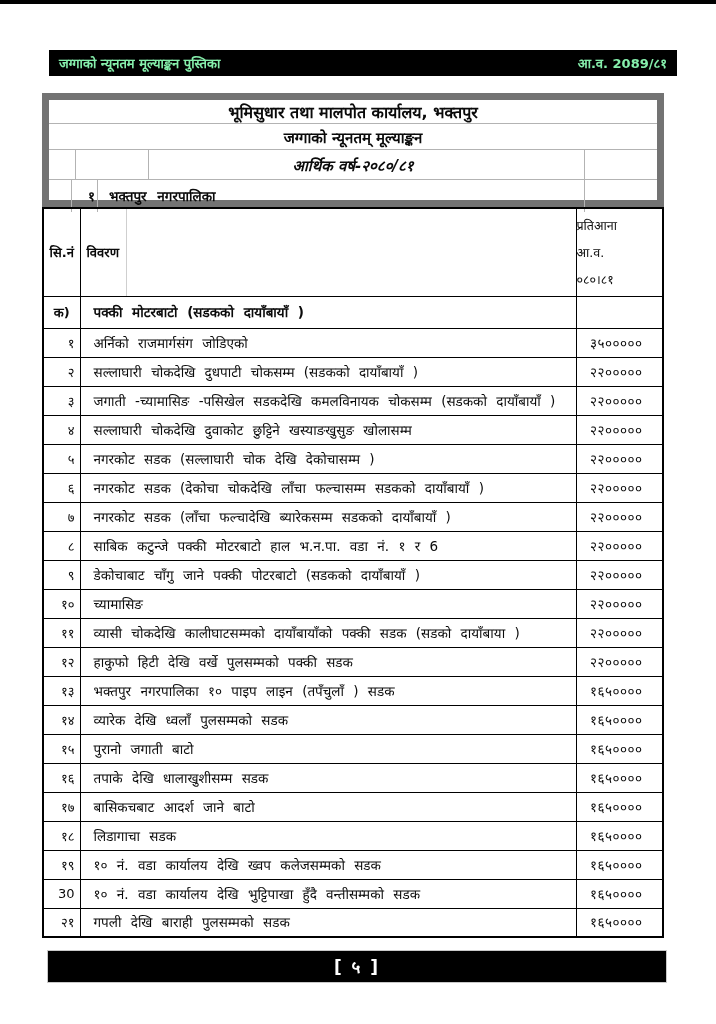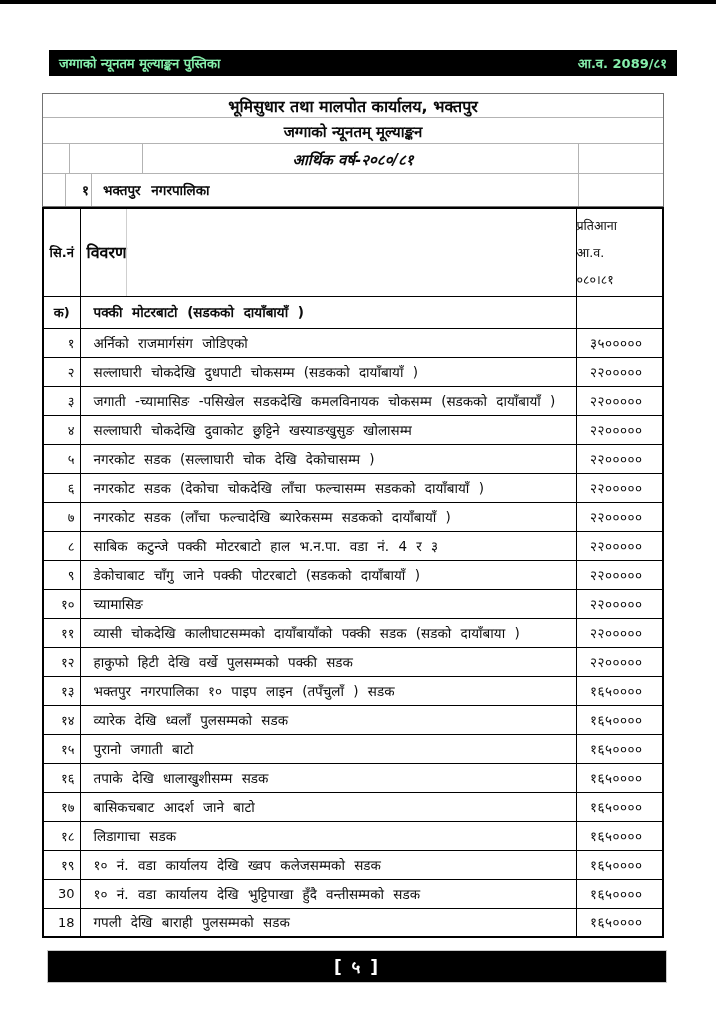--- a/index.html
+++ b/index.html
@@ -9,41 +9,41 @@
   .top-strip { position: absolute; left: 0; top: 0; width: 716px; height: 4px; background: #000; }
 
   .header-bar {
     position: absolute; left: 49px; top: 50px; width: 628px; height: 26px;
     background: #000; color: #86efac; display: flex; align-items: center;
     justify-content: space-between; padding: 0 10px; font-size: 13px; font-weight: bold;
   }
 
   
   .upper-block { position: absolute; left: 42px; top: 93px; width: 622px; height: 114px;
-    border: 1px solid #737373; }
+    border: 7px solid #737373; }
   .u-row { position: relative; width: 100%; border-bottom: 1px solid #b3b3b3;
     display: flex; align-items: center; justify-content: center; }
   .u-row:last-child { border-bottom: none; }
   .u-row-a { height: 24px; font-size: 16px; font-weight: bold; }
   .u-row-b { height: 26px; font-size: 15px; font-weight: bold; }
   .u-row-c { height: 30px; font-size: 15px; font-weight: bold; font-style: italic; }
   .u-row-d { height: 32px; font-size: 13.5px; font-weight: bold; justify-content: flex-start; }
   .vline { position: absolute; top: 0; bottom: 0; width: 1px; background: #b3b3b3; }
   .u-row-d .d-sn { position: absolute; left: 24px; width: 22px; text-align: right; }
   .u-row-d .d-label { position: absolute; left: 60px; word-spacing: 6px; }
 
   
   table.main {
     position: absolute; left: 42px; top: 207px; width: 622px;
     border-collapse: collapse; border: 2px solid #000;
     font-size: 13.5px;
   }
   table.main td, table.main th { border: 1.5px solid #000; vertical-align: middle; }
   th.h-sn { width: 37px; font-size: 13px; font-weight: bold; text-align: center; }
-  th.h-desc { text-align: left; padding-left: 6px; font-size: 16px; font-weight: bold; position: relative; }
+  th.h-desc { text-align: left; padding-left: 6px; font-size: 13px; font-weight: bold; position: relative; }
   th.h-rate { width: 87px; font-weight: normal; font-size: 12.5px; text-align: left; }
   .h-rate-line { display: block; line-height: 27px; }
   .h-inner-line { position: absolute; left: 45px; top: 0; bottom: 0; width: 1px; background: #cfcfcf; }
   tr.header-row { height: 88px; }
   tr.section-row { height: 32px; font-weight: bold; }
   tr.data-row { height: 29px; }
   td.c-sn { text-align: right; padding-right: 5px; font-size: 13px; }
   td.c-desc { text-align: left; padding-left: 13px; word-spacing: 5px; }
   td.c-rate { text-align: center; padding-right: 6px; letter-spacing: 0.5px; }
 
@@ -150,21 +150,21 @@
   </tr>
 
   <tr class="data-row">
     <td class="c-sn">७</td>
     <td class="c-desc">नगरकोट सडक (लाँचा फल्चादेखि ब्यारेकसम्म सडकको दायाँबायाँ )</td>
     <td class="c-rate">२२०००००</td>
   </tr>
 
   <tr class="data-row">
     <td class="c-sn">८</td>
-    <td class="c-desc">साबिक कटुन्जे पक्की मोटरबाटो हाल भ.न.पा. वडा नं. 4 र ३</td>
+    <td class="c-desc">साबिक कटुन्जे पक्की मोटरबाटो हाल भ.न.पा. वडा नं. १ र 6</td>
     <td class="c-rate">२२०००००</td>
   </tr>
 
   <tr class="data-row">
     <td class="c-sn">९</td>
     <td class="c-desc">डेकोचाबाट चाँगु जाने पक्की पोटरबाटो (सडकको दायाँबायाँ )</td>
     <td class="c-rate">२२०००००</td>
   </tr>
 
   <tr class="data-row">
@@ -227,21 +227,21 @@
     <td class="c-rate">१६५००००</td>
   </tr>
 
   <tr class="data-row">
     <td class="c-sn">30</td>
     <td class="c-desc">१० नं. वडा कार्यालय देखि भुट्टिपाखा हुँदै वन्तीसम्मको सडक</td>
     <td class="c-rate">१६५००००</td>
   </tr>
 
   <tr class="data-row">
-    <td class="c-sn">18</td>
+    <td class="c-sn">२१</td>
     <td class="c-desc">गपली देखि बाराही पुलसम्मको सडक</td>
     <td class="c-rate">१६५००००</td>
   </tr>
 </tbody>
 </table>
 
 <div class="footer-bar">
   <span>[ ५ ]</span>
 </div>
 

